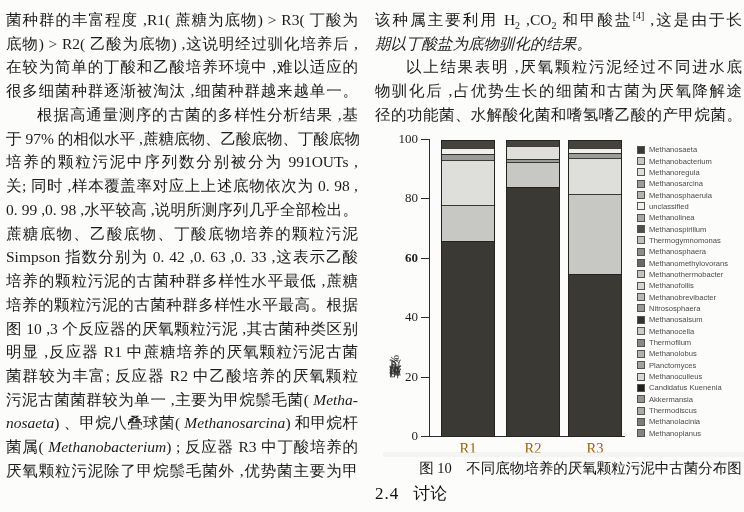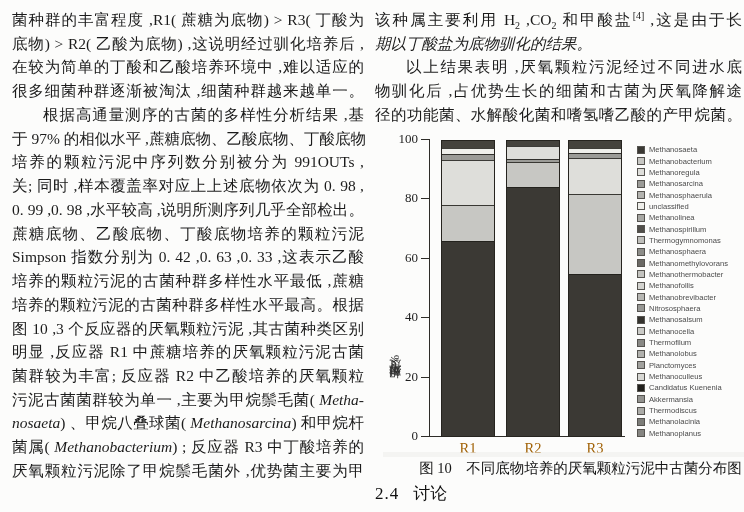--- a/index.html
+++ b/index.html
@@ -3,21 +3,21 @@
 <meta charset="utf-8">
 <style>
   html,body{margin:0;padding:0;}
   body{
     width:744px;height:512px;position:relative;overflow:hidden;
     background:#fcfcfb;color:#1b1b1b;
     font-family:"Liberation Serif","DejaVu Serif",serif;
   }
   
   .col{position:absolute;font-size:15.5px;line-height:23.73px;}
-  #left-col{left:12px;top:8px;width:352px;}
+  #left-col{left:6px;top:8px;width:352px;}
   #right-col{left:375px;top:8px;width:367px;}
   .tline{text-align:justify;text-align-last:justify;white-space:nowrap;}
   .tline.noj{text-align-last:left;font-style:italic;}
   .tline.ind{text-indent:2em;}
   .tline .i{font-style:italic;}
   .tline sub,.tline sup{font-size:10px;line-height:0;}
   
   #figure{position:absolute;left:383px;top:131px;width:361px;height:322px;background:#fcfcfb;}
   #fig-shadow{position:absolute;left:383px;top:452px;width:361px;height:5px;background:#ededeb;opacity:.55;}
   .axis-y{position:absolute;left:46px;top:9px;width:1px;height:297px;background:#2e2c28;}
@@ -82,21 +82,21 @@
   <div class="axis-y"></div>
   <div class="axis-x"></div>
   <div id="ticks">
       <div class="ytick" style="top: 305px;"></div>
       <div class="ytick-label" style="top: 298px;">0</div>
       <div class="ytick" style="top: 245.6px;"></div>
       <div class="ytick-label" style="top: 238.6px;">20</div>
       <div class="ytick" style="top: 186.2px;"></div>
       <div class="ytick-label" style="top: 179.2px;">40</div>
       <div class="ytick" style="top: 126.8px;"></div>
-      <div class="ytick-label" style="top: 119.8px;">60</div>
+      <div class="ytick-label" style="top: 119.8px; font-weight: bold;">60</div>
       <div class="ytick" style="top: 67.4px;"></div>
       <div class="ytick-label" style="top: 60.4px;">80</div>
       <div class="ytick" style="top: 8px;"></div>
       <div class="ytick-label" style="top: 1px;">100</div>
     </div>
   <div id="bars">
       <div class="bar" style="left: 58px;">
         <div class="seg tex" style="height: 2.5%; background: rgb(69, 67, 61);"></div>
         <div class="seg" style="height: 1.8%; background: rgb(239, 239, 235);"></div>
         <div class="seg" style="height: 2%; background: rgb(155, 155, 151);"></div>

